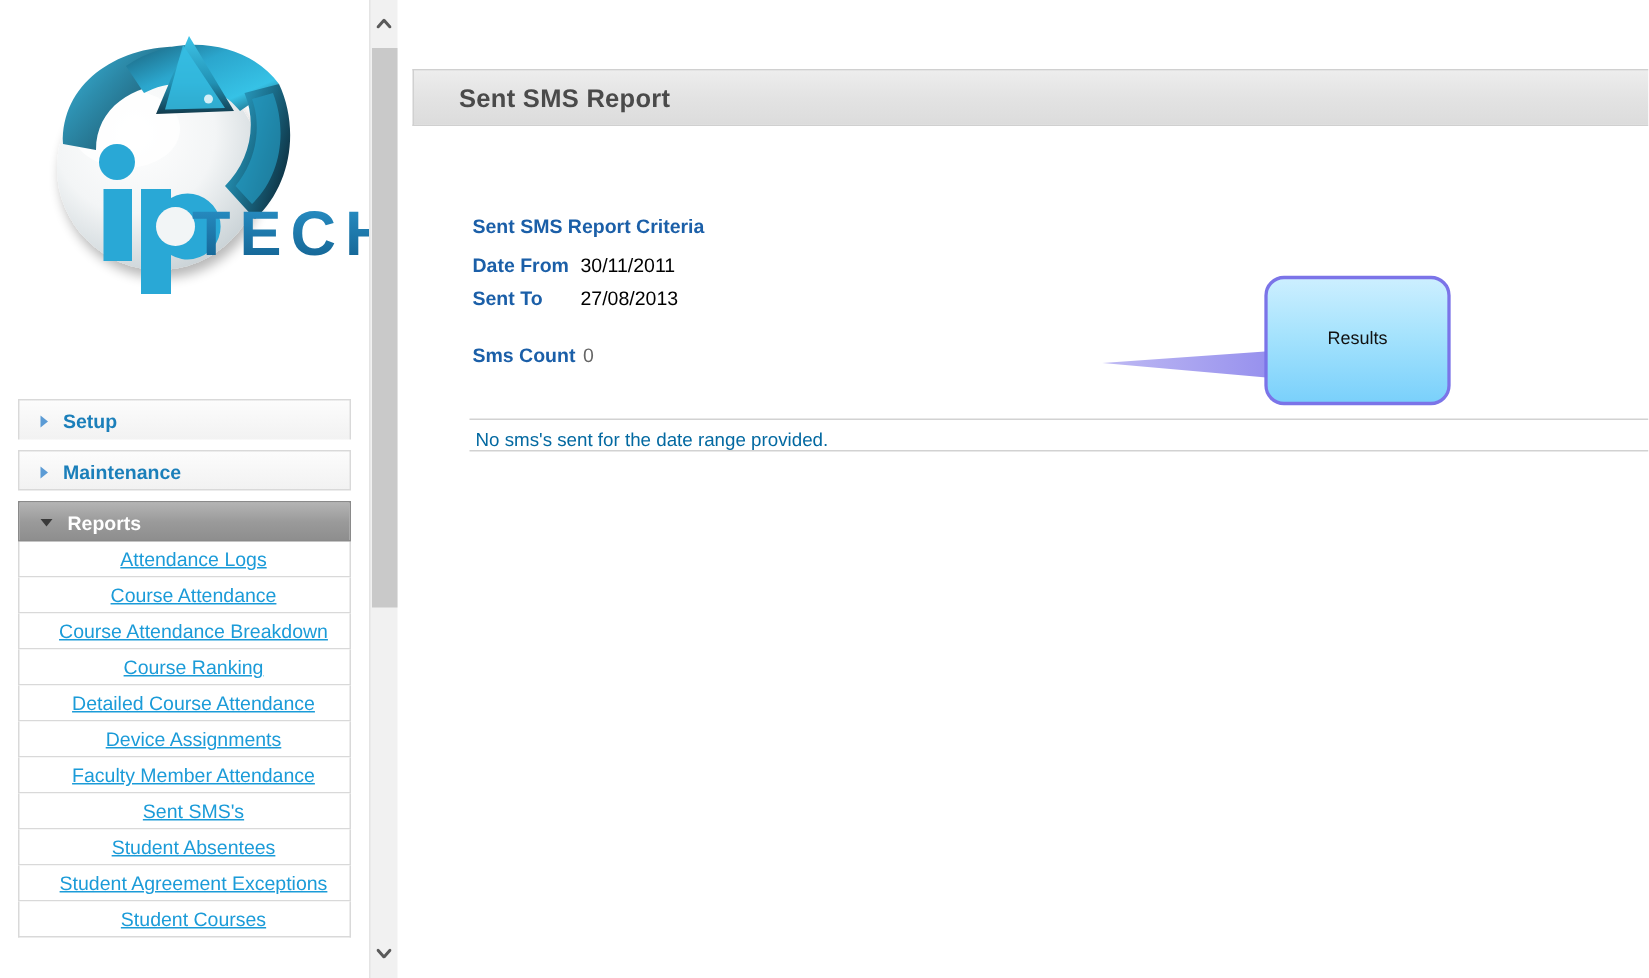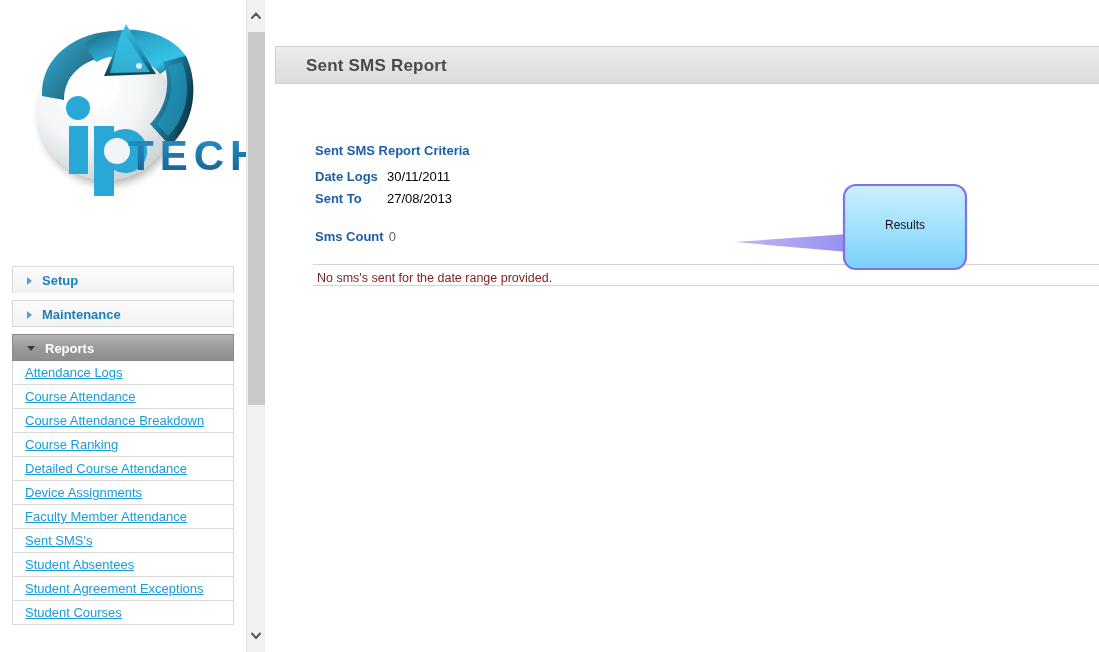--- a/index.html
+++ b/index.html
@@ -81,21 +81,21 @@
     border-color: #8a8a8a;
     border-bottom: 1px solid #8a8a8a;
     margin-top: 7px;
   }
   .nav-section.active .tri.down {
     border-top: 5px solid #3a3a3a;
     border-left: 4px solid transparent;
     border-right: 4px solid transparent;
   }
 
-  .nav-links { margin: 0; padding: 0; list-style: none; }
+  .nav-links { margin: 0; padding: 0; list-style: none; text-align: center; }
   .nav-link-item {
     height: 24px;
     line-height: 24px;
     border: 1px solid #d9d9d9;
     border-top: none;
     box-sizing: border-box;
     background: #ffffff;
     padding-left: 12px;
     white-space: nowrap;
   }
@@ -213,29 +213,29 @@
   #sms-count-value {
     font-size: 13px;
     color: #666666;
     margin-left: 5px;
   }
 
   
   #empty-message {
     position: absolute;
     left: 38px;
-    top: 180px;
+    top: 195px;
     width: 786px;
     height: 22px;
     line-height: 22px;
     border-top: 1px solid #d2d2d2;
     border-bottom: 1px solid #d2d2d2;
     box-sizing: border-box;
     font-size: 12.5px;
-    color: #7f1d1d;
+    color: #0369a1;
     padding-left: 4px;
     padding-top: 2px;
   }
 
   
   #callout {
     position: absolute;
     left: 455px;
     top: 96px;
     width: 250px;
@@ -372,21 +372,21 @@
 <div id="main-panel">
 
   <div id="panel-header">Sent SMS Report</div>
 
   <div id="panel-body">
 
     <div id="criteria">
       <div id="criteria-title">Sent SMS Report Criteria</div>
 
       <div class="criteria-row">
-        <span class="criteria-label">Date Logs</span><span class="criteria-value">30/11/2011</span>
+        <span class="criteria-label">Date From</span><span class="criteria-value">30/11/2011</span>
       </div>
 
       <div class="criteria-row">
         <span class="criteria-label">Sent To</span><span class="criteria-value">27/08/2013</span>
       </div>
     </div>
 
     <div id="sms-count-row">
       <span id="sms-count-label">Sms Count</span><span id="sms-count-value">0</span>
     </div>

